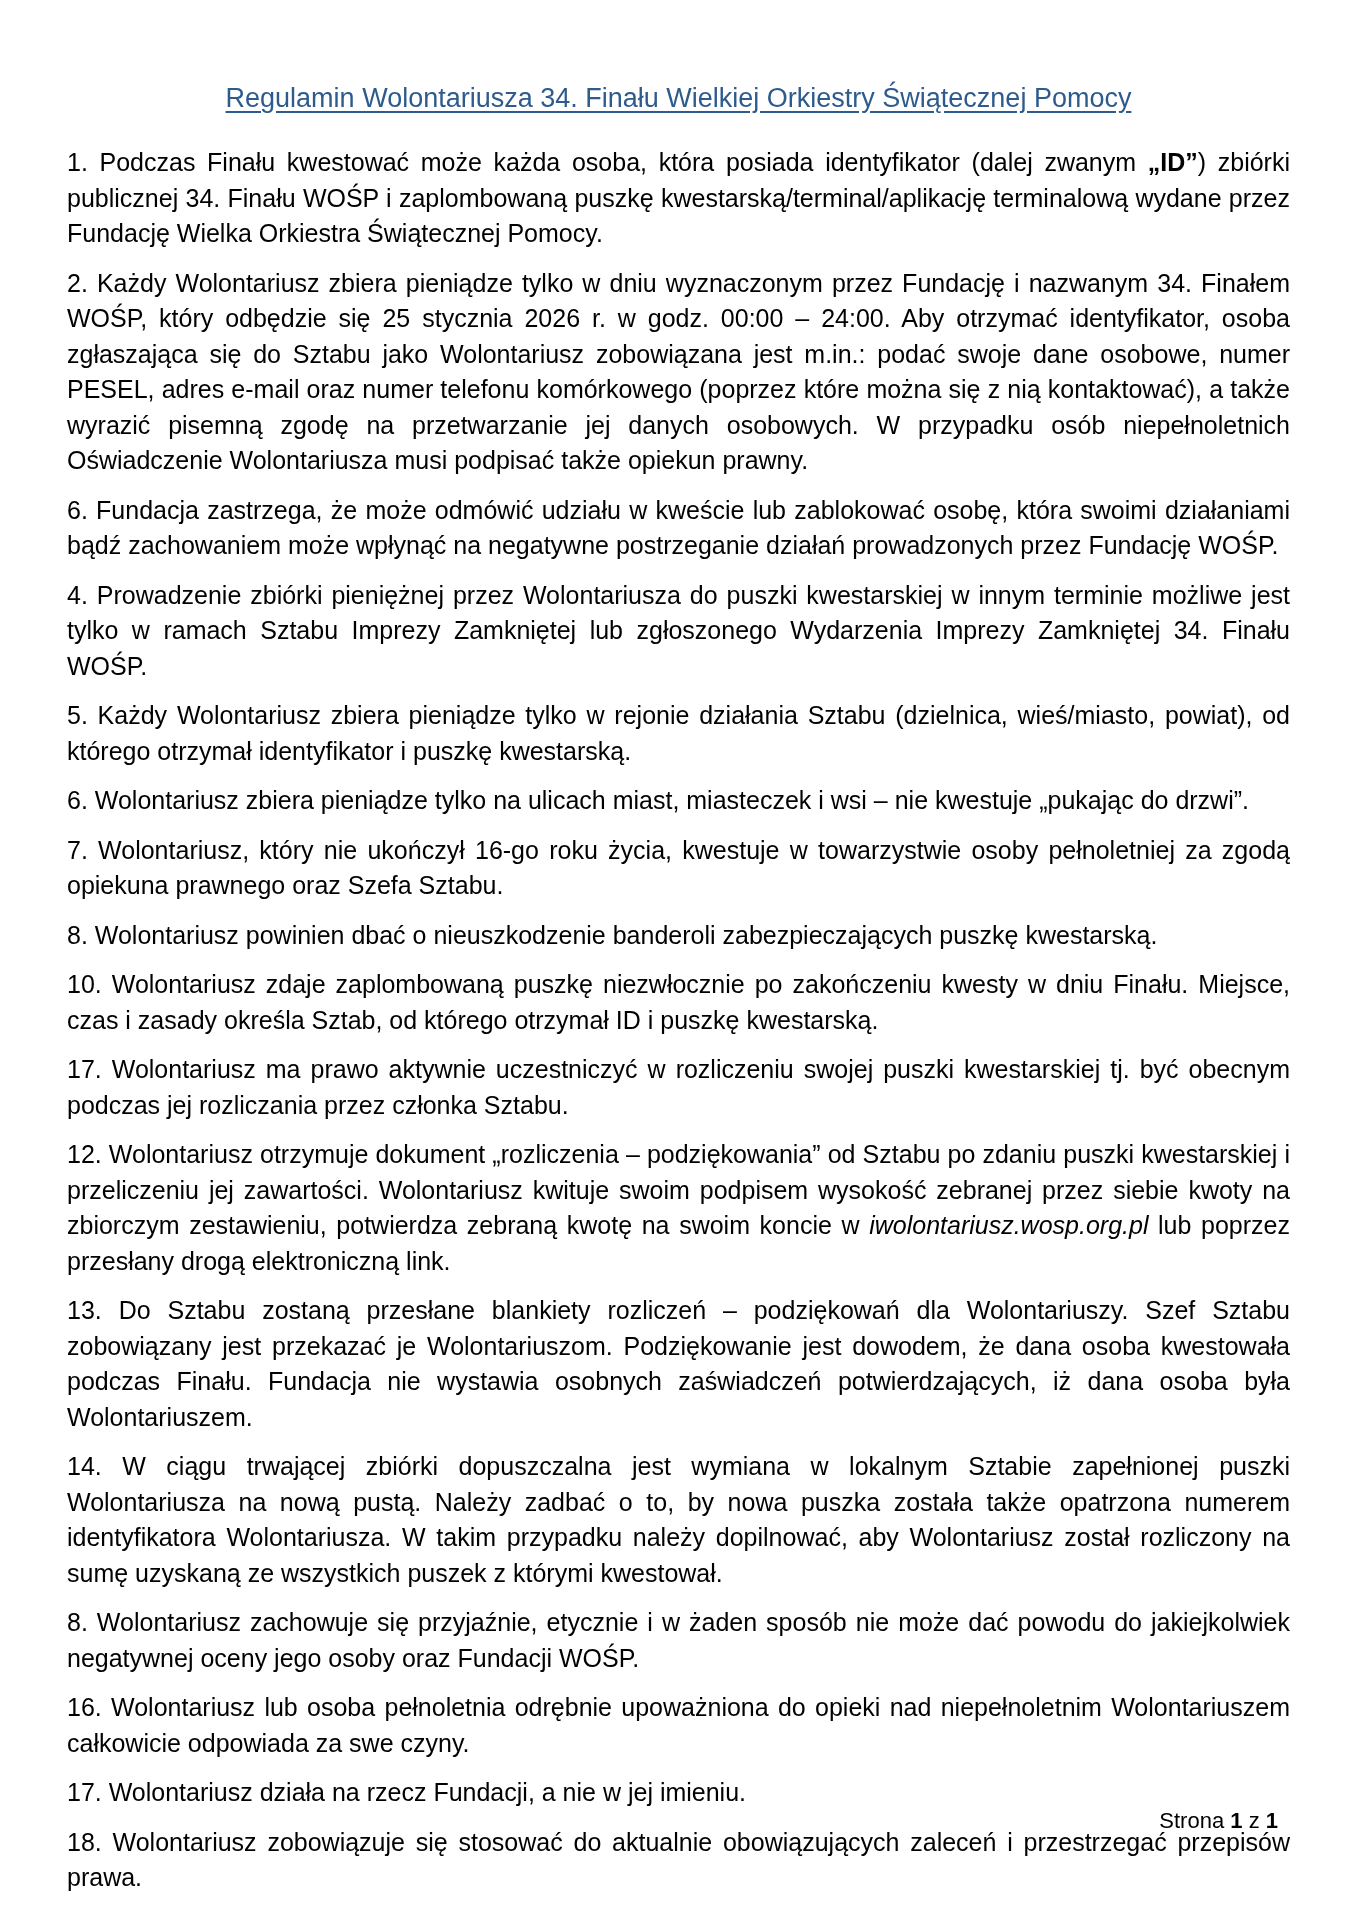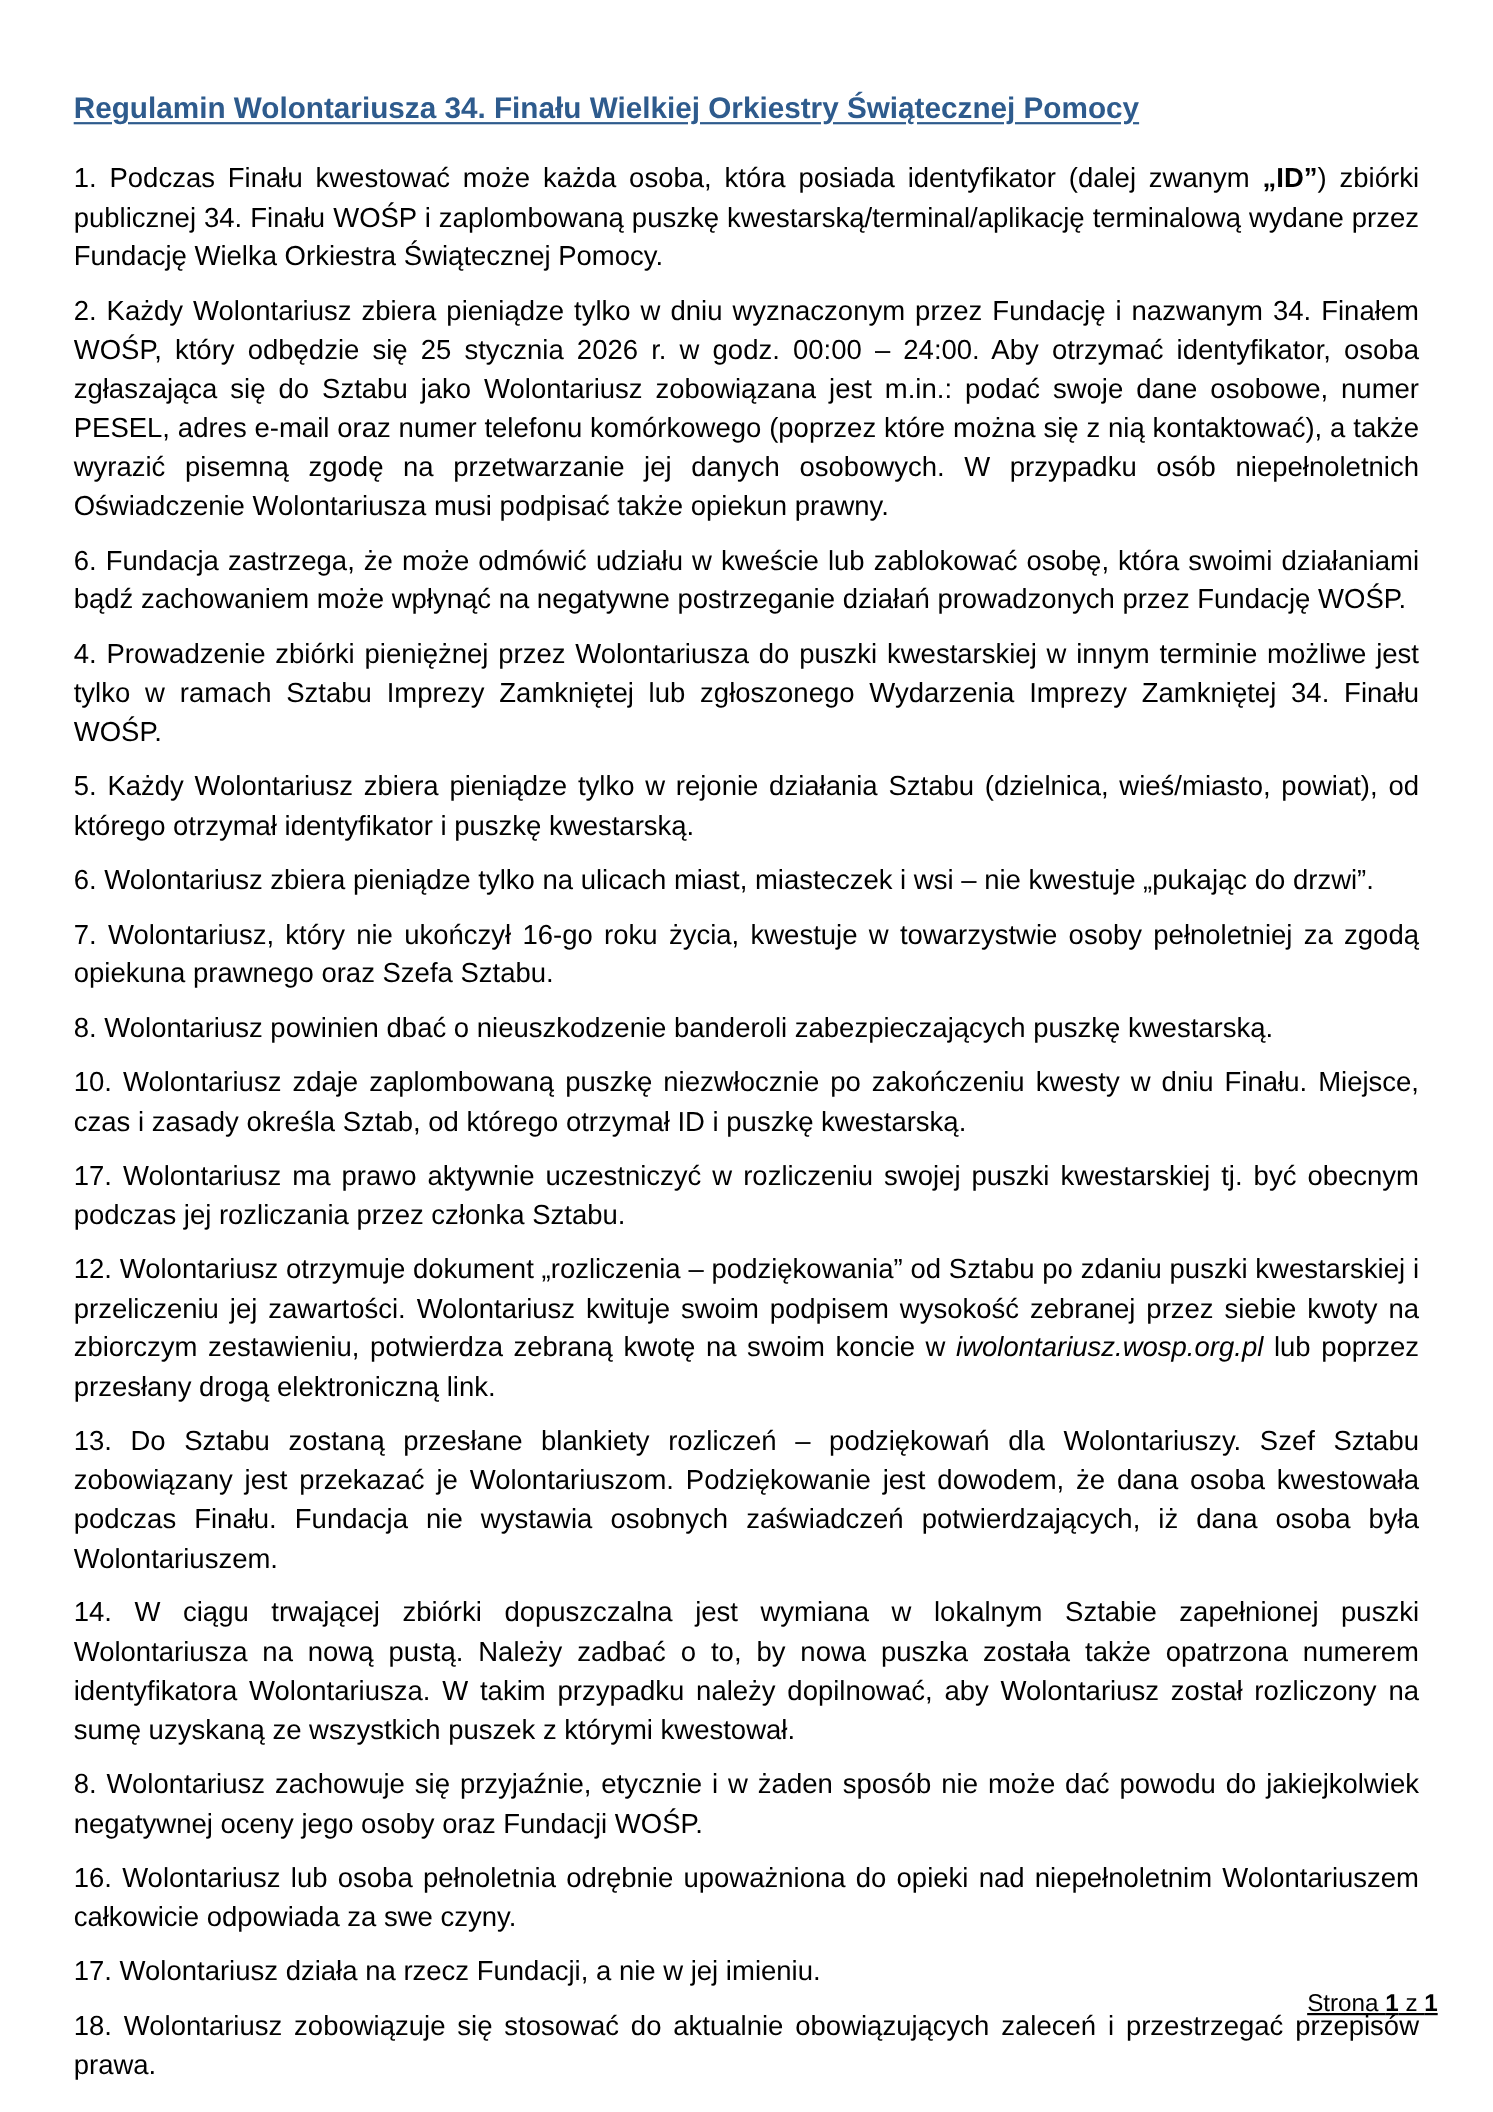--- a/index.html
+++ b/index.html
@@ -17,44 +17,43 @@
     overflow: hidden;
   }
   .content {
     position: absolute;
     left: 67px;
     width: 1223px;
     top: 82px;
   }
   .doc-title {
     margin: 0 0 30px 0;
-    text-align: left;
+    text-align: center;
     font-size: 27px;
     line-height: 33px;
-    font-weight: bold;
+    font-weight: normal;
     text-decoration: underline;
     text-underline-offset: 4px;
     color: var(--title-color, #2e5b8d);
   }
   .para {
     margin: 0 0 14px 0;
     font-size: 25px;
     line-height: 35.5px;
     text-align: justify;
     text-justify: inter-word;
   }
   .para:last-child { margin-bottom: 0; }
   .page-footer {
     position: absolute;
-    right: 50px;
+    right: 79px;
     top: 1806px;
     font-size: 22px;
     line-height: 30px;
     color: var(--body-color, #000000);
-    text-decoration: underline;
   }
   .run-bold { font-weight: bold; }
   .run-italic { font-style: italic; }
 </style>
 </head>
 <body>
 
 <div class="page">
   <div class="content">
     <h1 class="doc-title">Regulamin Wolontariusza 34. Finału Wielkiej Orkiestry Świątecznej Pomocy</h1>

